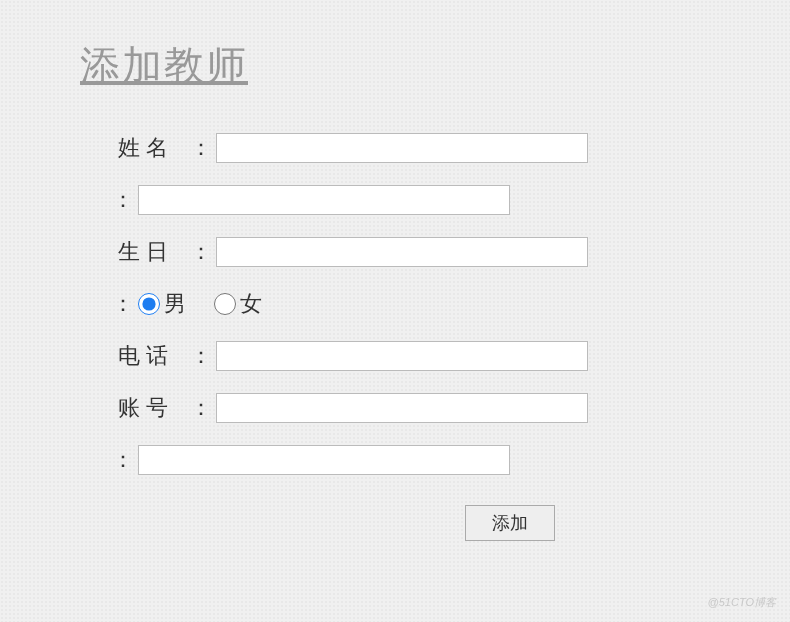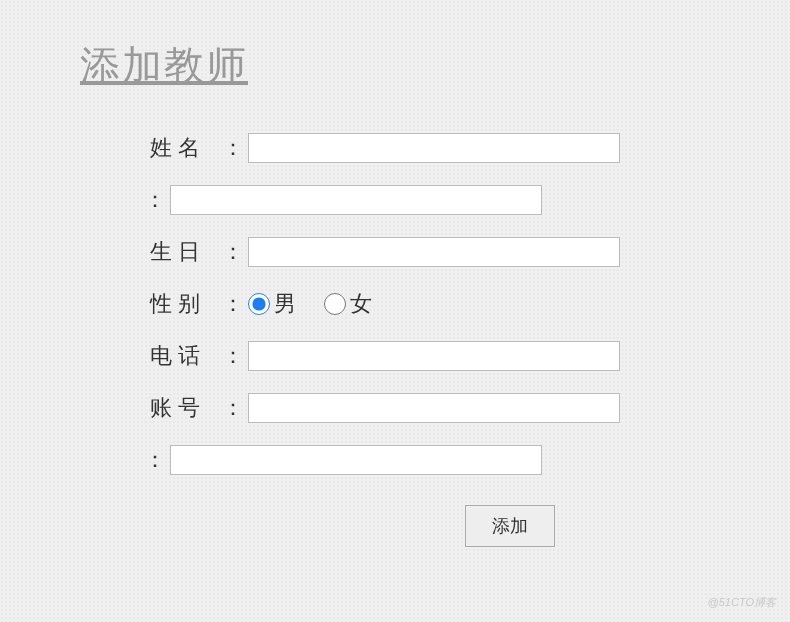--- a/index.html
+++ b/index.html
@@ -25,21 +25,20 @@
       letter-spacing: 2px;
       text-decoration: underline;
     }
     .form-container {
       padding: 40px 0 0 118px;
     }
     .form-row {
       display: flex;
       align-items: center;
       margin-bottom: 22px;
-      margin-left: 32px;
     }
     .form-label {
       font-size: 22px;
       color: #333;
       width: 78px;
       text-align: left;
       letter-spacing: 6px;
     }
     .form-label-colon {
       font-size: 22px;
@@ -77,21 +76,21 @@
       color: #333;
     }
     .button-row {
       display: flex;
       justify-content: flex-end;
       padding-right: 235px;
       margin-top: 30px;
     }
     .submit-button {
       width: 90px;
-      height: 42px;
+      height: 36px;
       border: 1px solid #aaa;
       background: #eee;
       font-size: 18px;
       color: #333;
       cursor: pointer;
       font-family: inherit;
     }
     .watermark {
       position: absolute;
       right: 14px;
@@ -119,21 +118,20 @@
     <input type="text" class="form-input" value="" style="">
   </div>
 
   <div class="form-row">
     <span class="form-label">生日</span>
     <span class="form-label-colon">：</span>
     <input type="text" class="form-input" value="" style="">
   </div>
 
   <div class="form-row">
-    <span class="form-label">性别</span>
     <span class="form-label-colon">：</span>
     <div class="radio-group">
       <label class="radio-item">
         <input type="radio" name="gender" class="radio-input" checked="" style="">
         <span class="radio-label">男</span>
       </label>
       <label class="radio-item">
         <input type="radio" name="gender" class="radio-input" style="">
         <span class="radio-label">女</span>
       </label>

